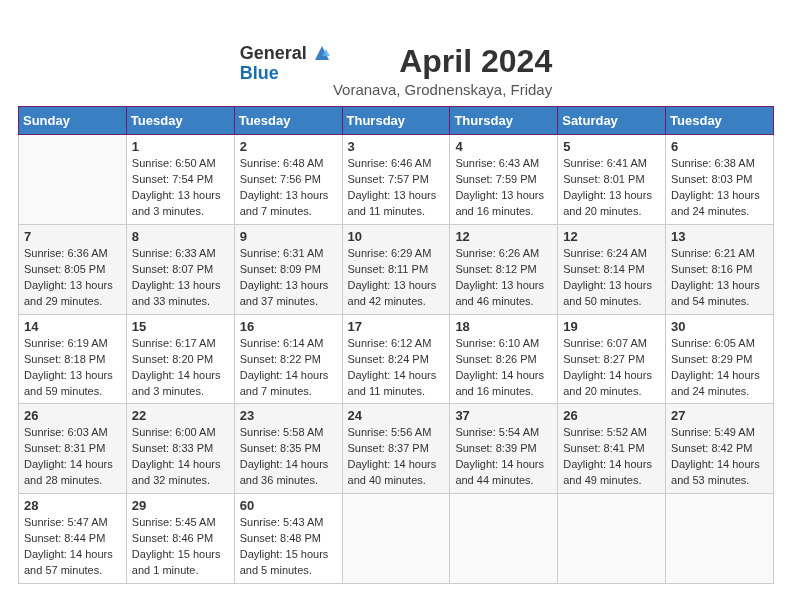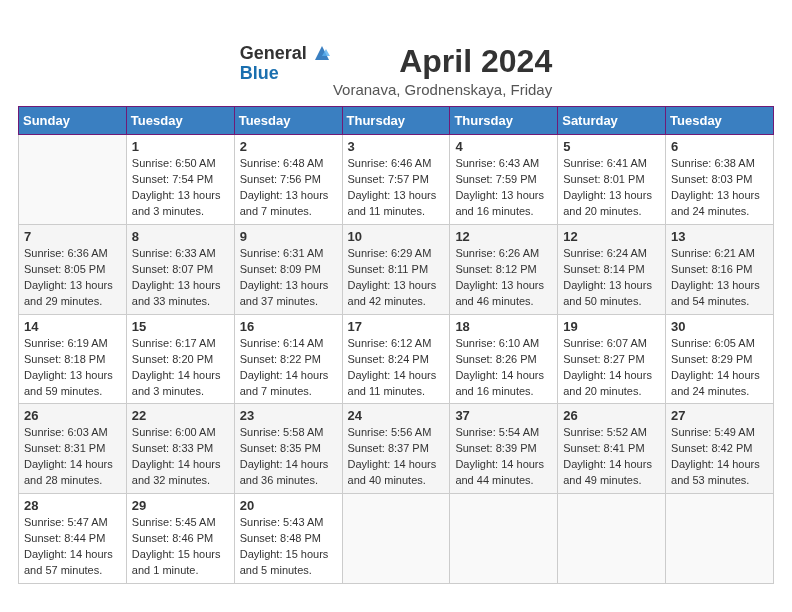--- a/index.html
+++ b/index.html
@@ -263,21 +263,21 @@
         <tr>
           <td>
             <span class="day-number">28</span>
             <div class="day-info">Sunrise: 5:47 AM<br>Sunset: 8:44 PM<br>Daylight: 14 hours and 57 minutes.</div>
           </td>
           <td>
             <span class="day-number">29</span>
             <div class="day-info">Sunrise: 5:45 AM<br>Sunset: 8:46 PM<br>Daylight: 15 hours and 1 minute.</div>
           </td>
           <td>
-            <span class="day-number">20</span>
+            <span class="day-number">60</span>
             <div class="day-info">Sunrise: 5:43 AM<br>Sunset: 8:48 PM<br>Daylight: 15 hours and 5 minutes.</div>
           </td>
           <td class="empty-cell" style="background: rgb(249, 249, 249);"></td>
           <td class="empty-cell" style="background: rgb(249, 249, 249);"></td>
           <td class="empty-cell" style="background: rgb(249, 249, 249);"></td>
           <td class="empty-cell" style="background: rgb(249, 249, 249);"></td>
         </tr>
       </tbody>
   </table>
 

